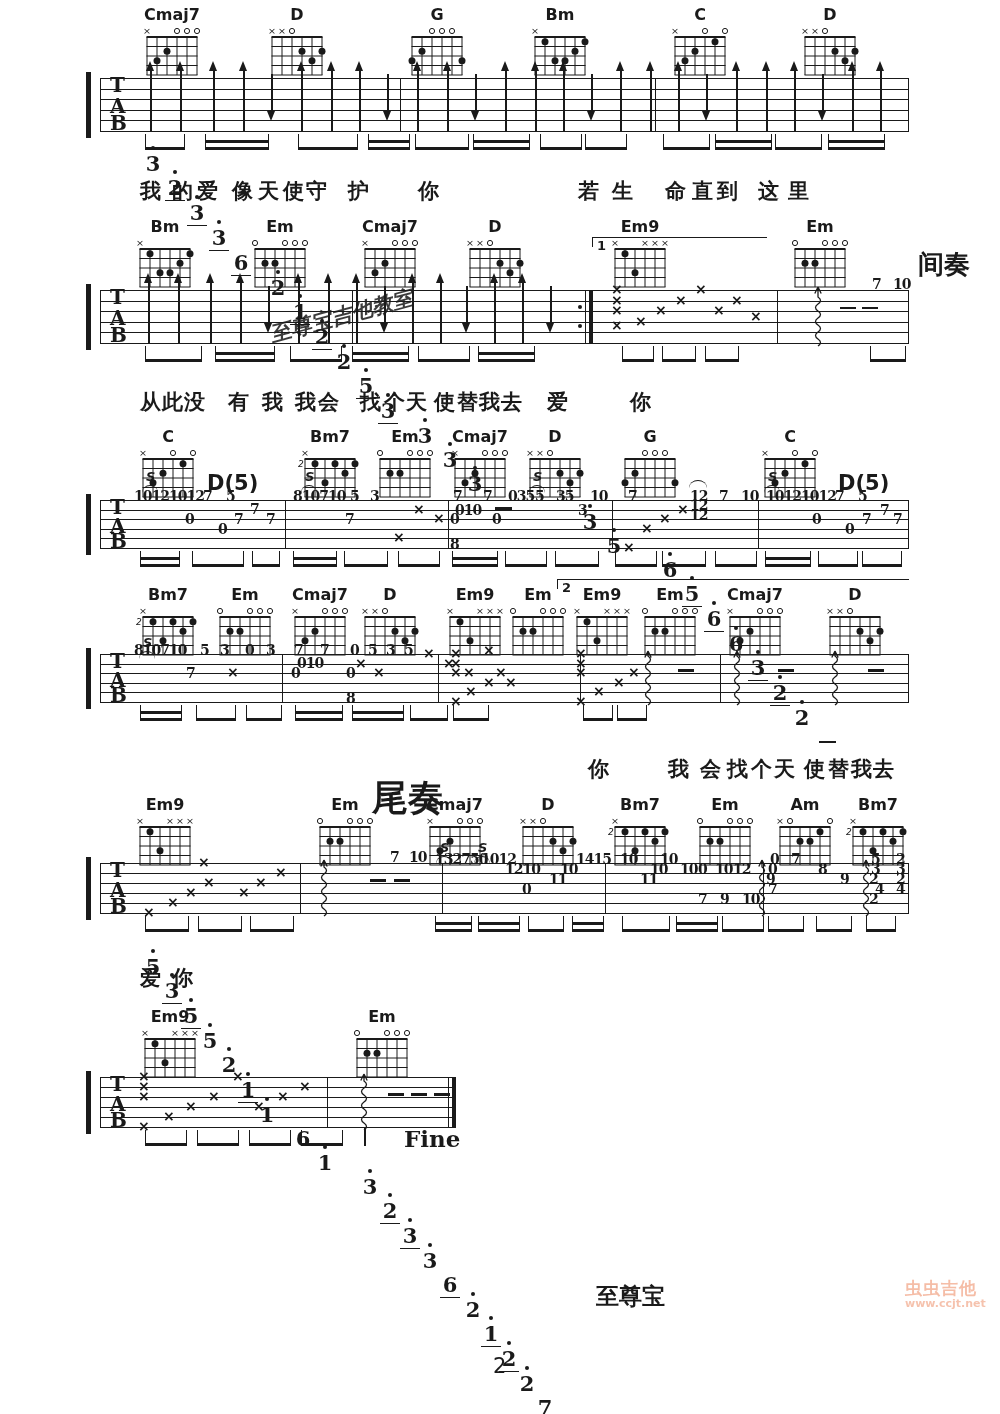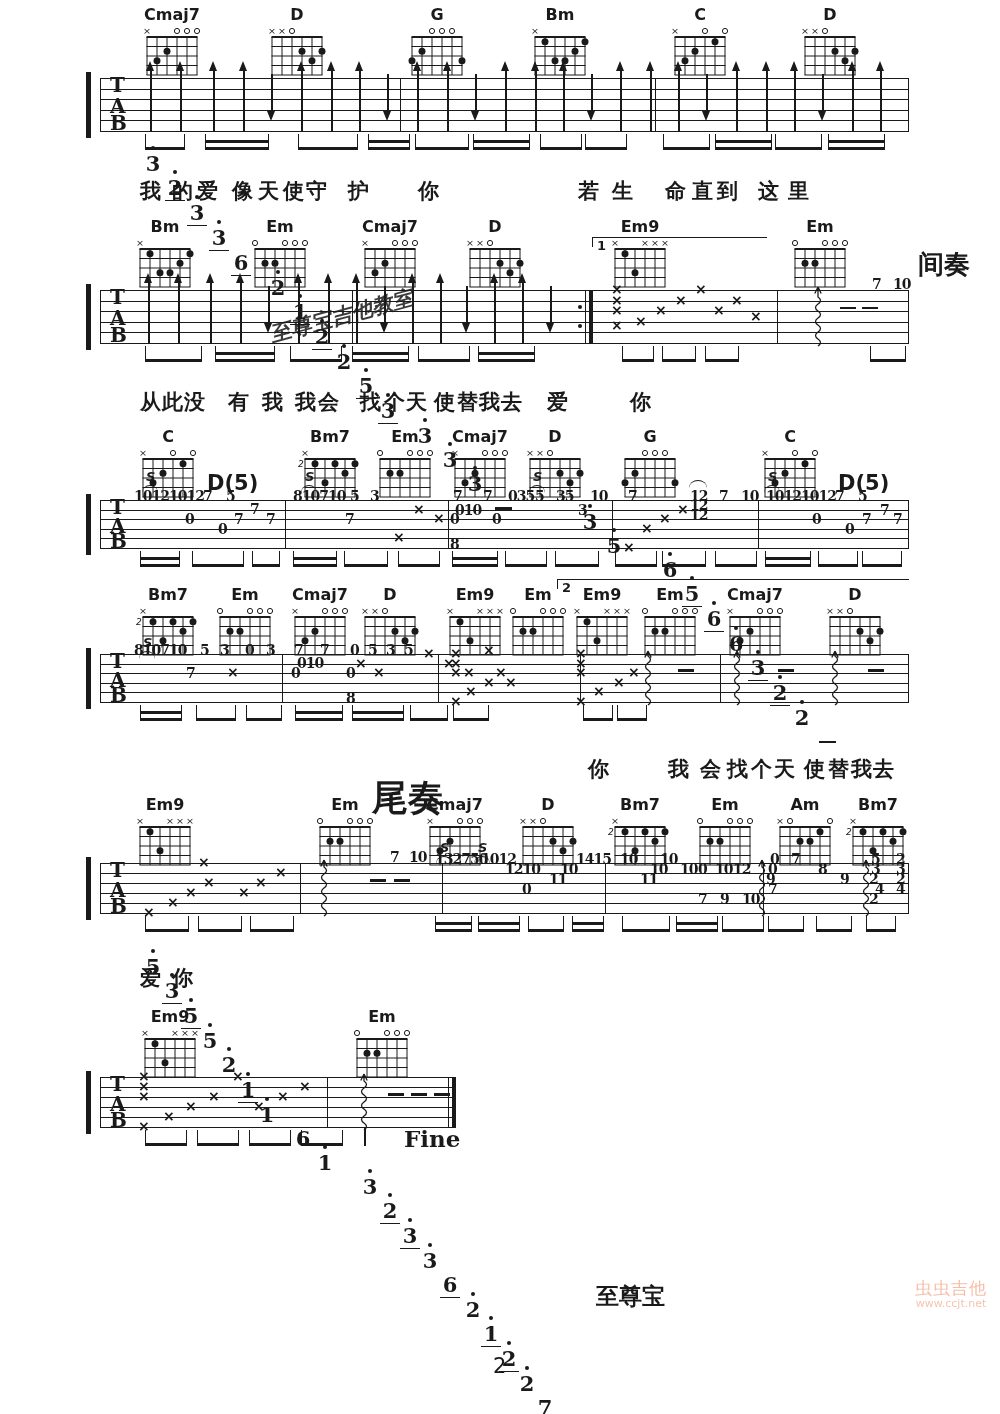--- a/index.html
+++ b/index.html
@@ -38,21 +38,21 @@
   .volta{border-top:1.7px solid #1a1a1a;border-left:1.7px solid #1a1a1a;height:9px}
   .vnum{font-size:13px;font-weight:bold;line-height:1}
   .systext{white-space:nowrap;line-height:1.1;font-weight:bold}
   .notes{font-size:21px;font-weight:bold;line-height:27.5px;white-space:nowrap}
   .notes .ind{margin-left:38px}
   .harm{position:relative;border-bottom:1.6px solid #1a1a1a;padding:0 1px;margin:0 2px}
   .harm:before{content:"⌒";position:absolute;top:-12px;left:0;right:0;font-size:11px;
         font-weight:normal;text-align:center}
   .sig{font-size:23px;font-weight:bold}
   .pgnum{font-size:21px}
-  .wm{font-weight:normal;line-height:1.1;text-align:center}
+  .wm{font-weight:bold;line-height:1.1;text-align:left}
   .diagwm{font-family:"DejaVu Serif",serif;font-style:italic;font-weight:bold;font-size:21px;
         transform:rotate(-15deg);opacity:.85;white-space:nowrap}
 </style>
 </head>
 <body>
 
 <div class="page">
   <div id="systems">
       <div class="vbracket abs" style="left: 86px; top: 72px; width: 5px; height: 65.5px;"></div>
       <div class="staffline abs" style="left: 100px; top: 78px; width: 808px;"></div>

